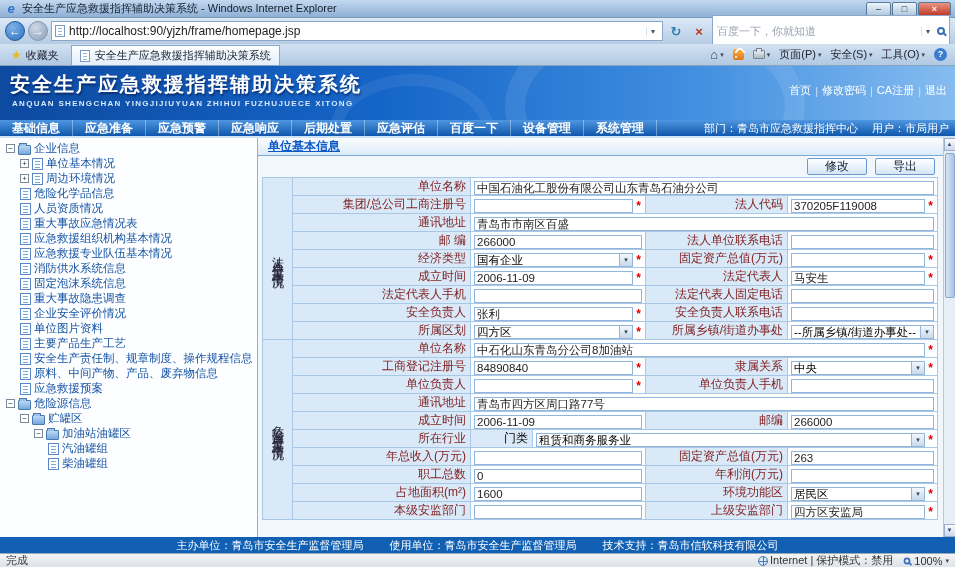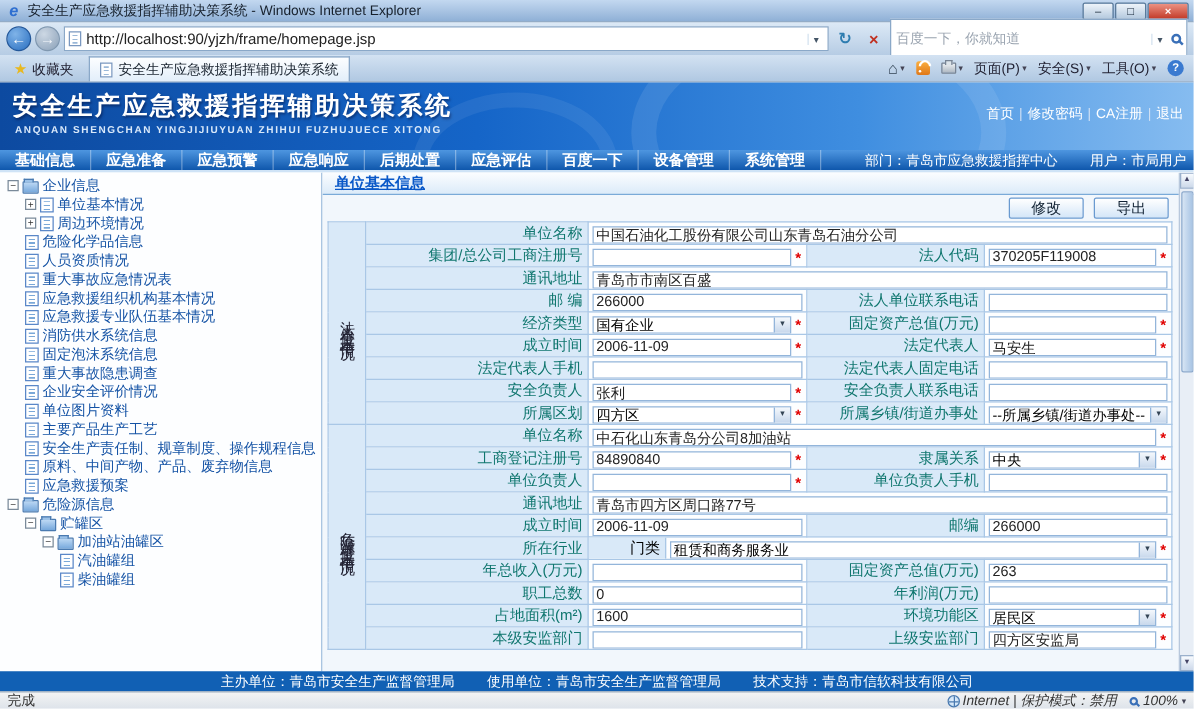--- a/index.html
+++ b/index.html
@@ -81,21 +81,21 @@
     color:#d8e8fa; font-weight:bold; }
   .hdr-links { position:absolute; right:8px; top:17px; font-size:11px; display:flex; align-items:center; gap:4px; }
   .hlink { cursor:default; }
   .hsep { color:#cfe0f4; }
 
   
   .menubar { flex:0 0 18px; height:18px; background:linear-gradient(#4e96e0,#0f57ac);
     display:flex; align-items:center; color:#fff; border-bottom:2px solid #cfe3f6; }
   .mitem { padding:0 12px; height:100%; display:flex; align-items:center; font-weight:bold;
     font-size:12px; border-right:1px solid rgba(255,255,255,.35); white-space:nowrap; }
-  .menu-right { margin-left:auto; display:flex; gap:26px; font-size:11px; padding-right:6px; white-space:nowrap; }
+  .menu-right { margin-left:auto; display:flex; gap:14px; font-size:11px; padding-right:6px; white-space:nowrap; }
 
   
   .bodyarea { flex:1; display:flex; overflow:hidden; background:#eef5fc; }
   .sidebar { flex:0 0 258px; width:258px; background:#fdfeff; border-right:1px solid #8fb3d8;
     overflow:hidden; padding:3px 0 0 2px; }
   .titem { height:15px; display:flex; align-items:center; gap:3px; white-space:nowrap; overflow:hidden; }
   .texp { width:9px; height:9px; flex:0 0 9px; border:1px solid #7a8a9a; background:#fff;
     font-size:8px; line-height:7px; text-align:center; color:#333; }
   .tico { display:inline-block; }
   .tico.doc { width:11px; height:12px; flex:0 0 11px; background:#fff; border:1px solid #5a87c8; position:relative; }
@@ -110,21 +110,21 @@
   .main { flex:1; position:relative; overflow:hidden; background:#f2f7fc; }
   .tabstrip { height:18px; background:linear-gradient(#fbfdff,#dcebf9); border-bottom:1px solid #7aaad8;
     display:flex; align-items:center; padding-left:10px; }
   .tabstrip-title { color:#0a58c8; font-weight:bold; text-decoration:underline; font-size:12px; }
   .btnrow { height:21px; display:flex; justify-content:flex-end; align-items:center; gap:8px; padding-right:20px; }
   .fbtn { width:60px; height:17px; border:1px solid #6a9ad0; border-radius:2px;
     background:linear-gradient(#ffffff,#d4e6f8); font-size:12px; line-height:15px; text-align:center; color:#123; }
 
   table.form { border-collapse:collapse; margin-left:4px; width:675px; table-layout:fixed; }
   .form td { border:1px solid #a9c7e6; height:18px; padding:0; font-size:12px; overflow:hidden; }
-  td.lbl { background:var(--label-bg,#d9e9f8); text-align:right; padding-right:4px; color:#0f766e; white-space:nowrap; }
+  td.lbl { background:var(--label-bg,#d9e9f8); text-align:right; padding-right:4px; color:#7f1d1d; white-space:nowrap; }
   td.ctl { background:#fdfeff; }
   .ctlwrap { display:flex; align-items:flex-end; gap:2px; padding:0 3px; height:100%; }
   .txt { flex:1; height:14px; border:1px solid #93b5da; font-size:11.5px; padding:0 2px;
     color:#222; background:#fff; min-width:0; font-family:inherit; }
   .sel { flex:1; height:14px; border:1px solid #93b5da; background:#fff; display:flex; align-items:center; min-width:0; }
   .sel-v { flex:1; padding:0 2px; font-size:11.5px; white-space:nowrap; overflow:hidden; }
   .sel-a { width:13px; flex:0 0 13px; height:12px; background:linear-gradient(#f4f8fc,#c8d8ec);
     border-left:1px solid #93b5da; font-size:7px; line-height:12px; text-align:center; color:#345; }
   .req { color:var(--accent-red,#e00000); font-weight:bold; flex:0 0 7px; width:7px; text-align:center; }
   td.vlbl { background:var(--label-bg,#d9e9f8); text-align:center; vertical-align:middle; }
@@ -140,21 +140,21 @@
     border:1px solid #9ab0cc; font-size:6px; line-height:11px; text-align:center; color:#446; }
   .sarrow.down { margin-top:auto; }
   .sthumb { width:10px; height:145px; margin-top:2px; background:linear-gradient(90deg,#d7e5f4,#a8c4e4);
     border:1px solid #8aa8cc; border-radius:2px; }
 
   
   .pagefooter { flex:0 0 16px; height:16px; background:var(--footer-blue,#1160b4); color:#fff;
     display:flex; align-items:center; justify-content:center; gap:26px; font-size:11px; white-space:nowrap; }
   .statusbar { flex:0 0 14px; height:14px; background:linear-gradient(#f4f4f4,#dde3ea);
     border-top:1px solid #98a8b8; display:flex; align-items:center; padding:0 6px; font-size:11px; color:#333; }
-  .sb-right { margin-left:auto; display:flex; align-items:center; gap:10px;font-style:italic; }
+  .sb-right { margin-left:auto; display:flex; align-items:center; gap:10px; }
   .globe { width:10px; height:10px; border-radius:50%; border:1px solid #4a7ab0;
     background:radial-gradient(#eaf4ff,#bcd8f0); position:relative; flex:0 0 10px; }
   .globe::before { content:""; position:absolute; left:0; right:0; top:4px; height:1px; background:#4a7ab0; }
   .globe::after { content:""; position:absolute; left:4px; top:0; bottom:0; width:1px; background:#4a7ab0; }
   .zoomgrp { display:flex; align-items:center; gap:3px; }
 </style>
 </head>
 <body>
 
 <div class="window">

